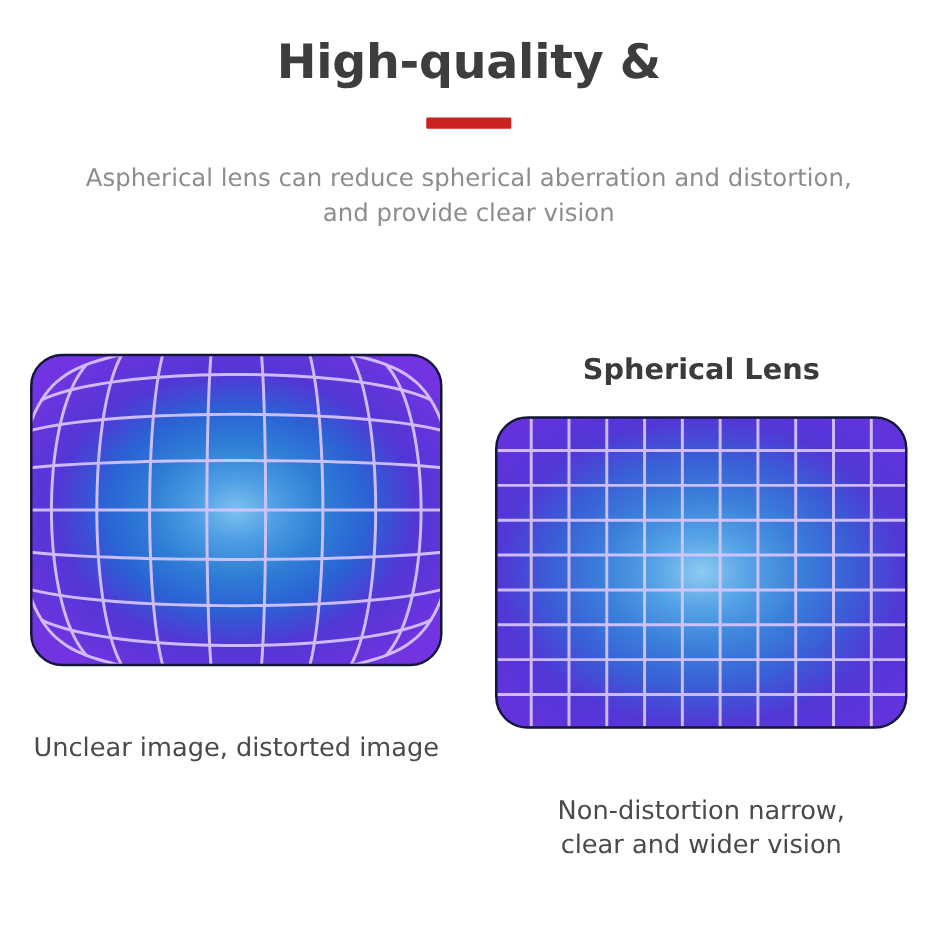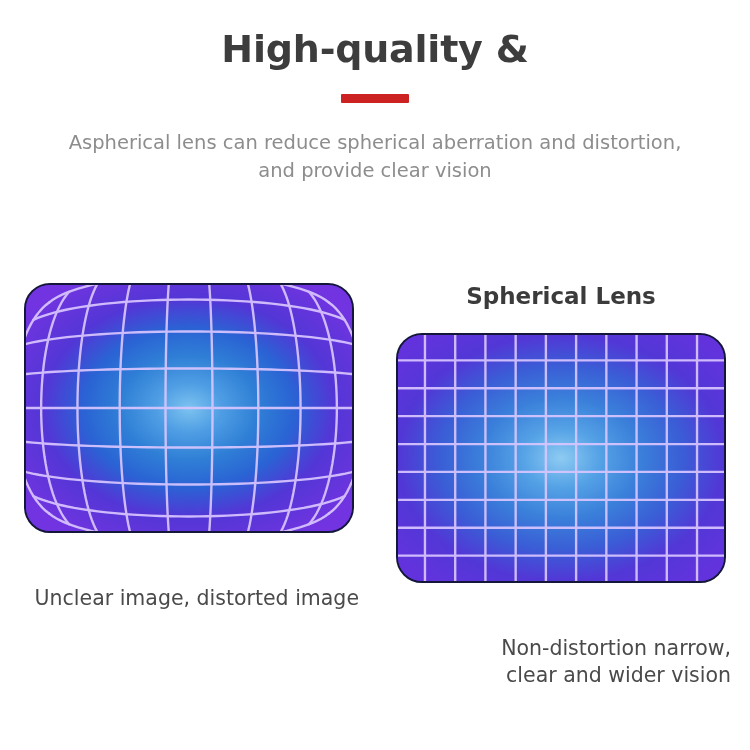--- a/index.html
+++ b/index.html
@@ -103,21 +103,21 @@
   }
 
   .caption {
     margin-top: 52px;
     color: #4a4a4a;
     font-size: 20.5px;
     line-height: 1.35;
     text-align: center;
     width: 340px;
   }
-  .caption-line { display: block; text-align: right; }
+  .caption-line { display: block; }
 </style>
 </head>
 <body>
 
 <div class="page">
 
   <div class="header">
     <h1 class="title">
       <span class="title-line">High-quality &amp;</span>
     </h1>

